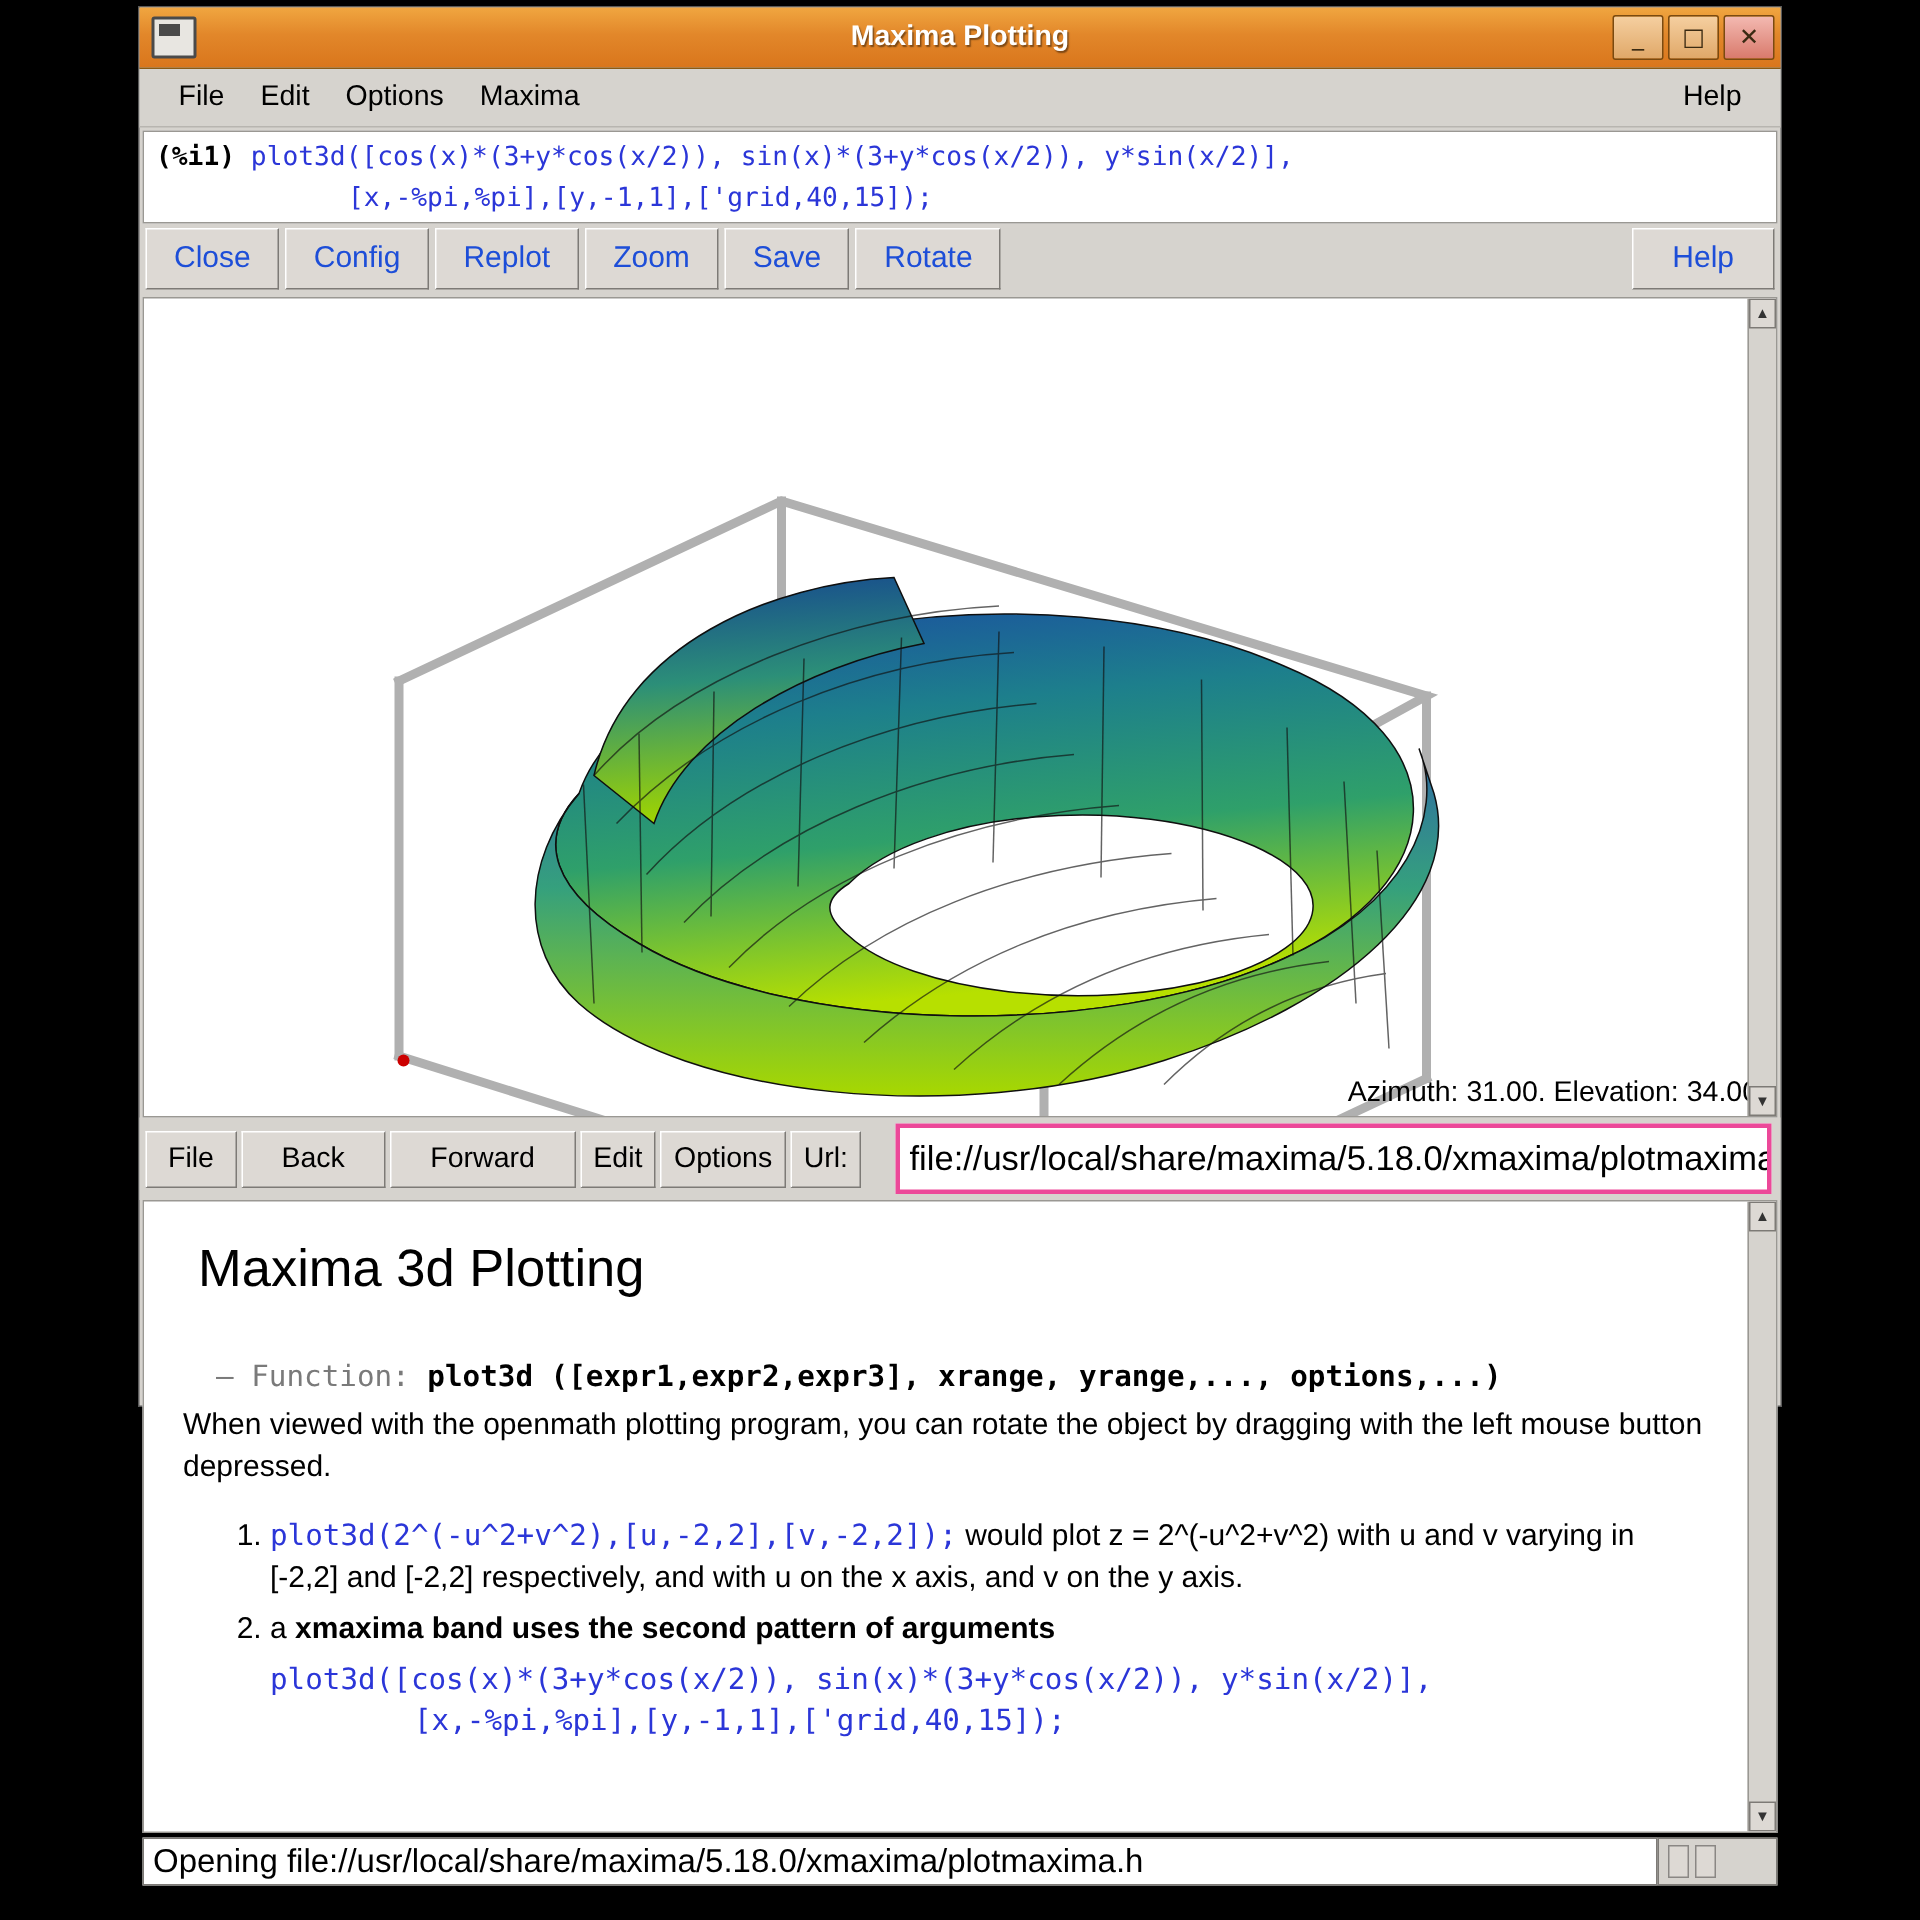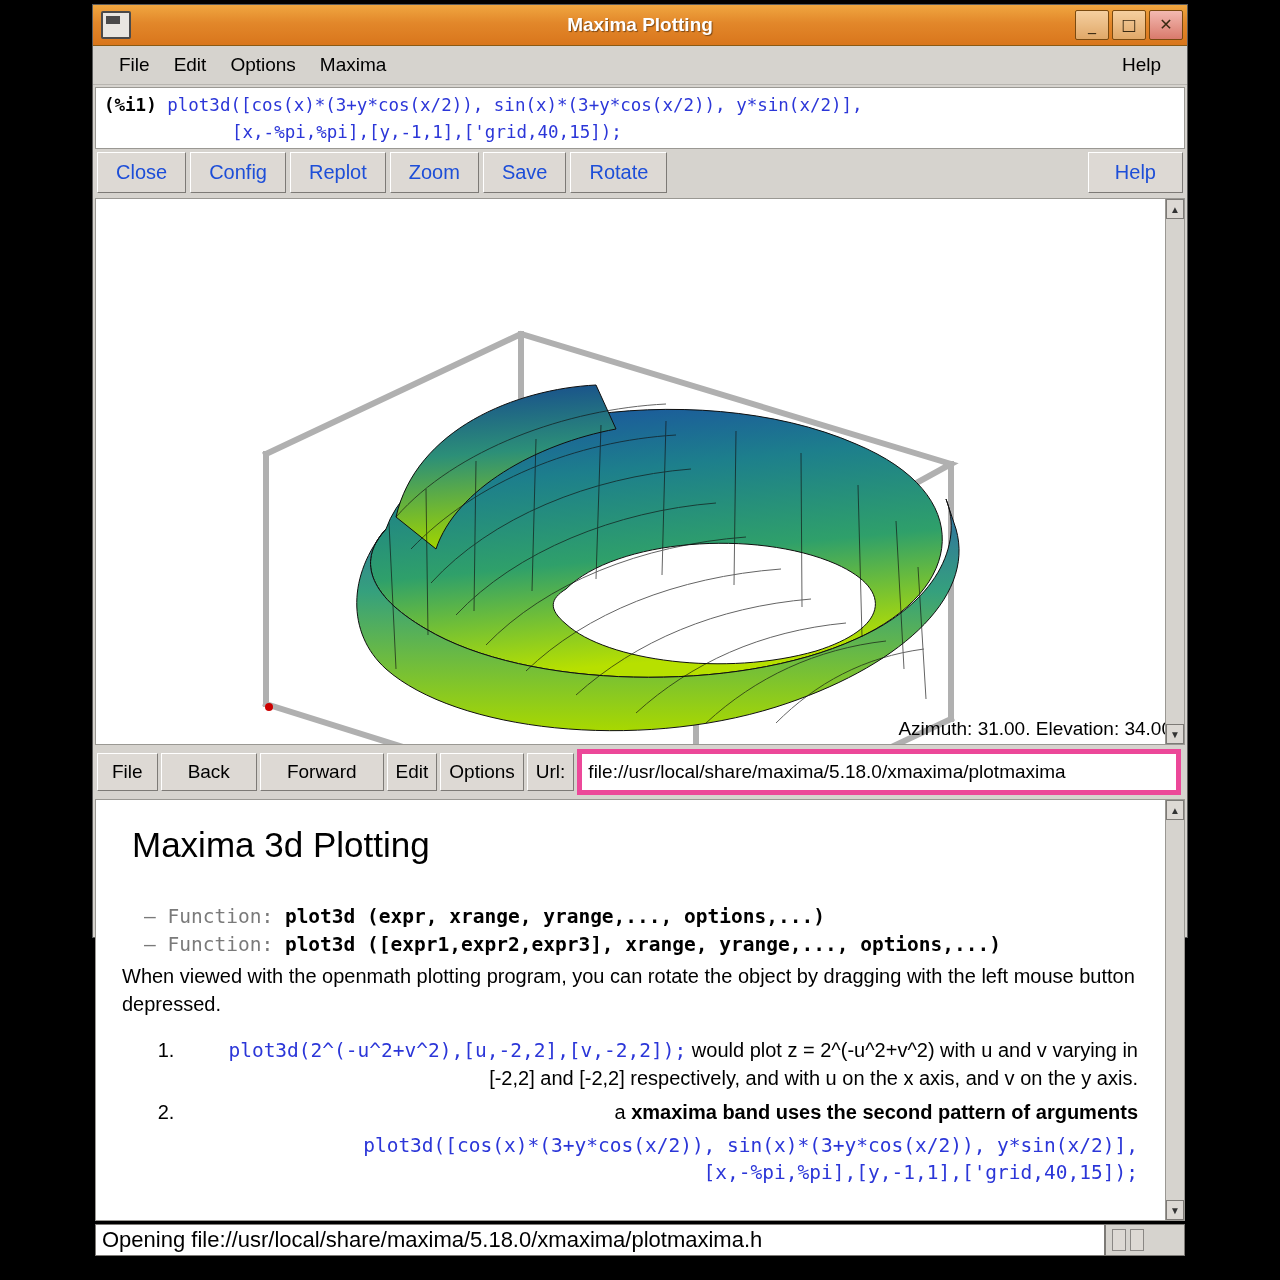--- a/index.html
+++ b/index.html
@@ -165,26 +165,27 @@
     background: #ddd9d4;
     border: 1px solid #7d7a76;
     border-top-color: #ffffff;
     border-left-color: #ffffff;
     padding: 7px 8px;
     font-size: 19px;
   }
   .url-input {
     flex: 1;
     background: #ffffff;
-    border: 5px solid #ec4899;
+    border: 3px solid #ec4899;
     padding: 7px 6px;
-    font-size: 19px;
+    font-size: 23px;
     color: #000;
     overflow: hidden;
     white-space: nowrap;
+    margin-left: 20px;
   }
 
   
   .doc-wrap {
     position: relative;
     margin: 0 2px;
     background: #ffffff;
     border: 1px solid #9a9893;
     height: 420px;
     overflow: hidden;
@@ -206,21 +207,20 @@
     font-size: 19.5px;
     color: #7a7a7a;
     margin-left: 26px;
     white-space: nowrap;
   }
   .fn-line b { color: #000; }
   .para { margin: 4px 0 0 4px; }
   ol.doclist {
     margin: 18px 0 0 0;
     padding-left: 62px;
-    text-align: right;
   }
   ol.doclist > li { margin-bottom: 6px; }
   .blue-code {
     color: #2b36d8;
     font-family: "DejaVu Sans Mono", monospace;
     font-size: 19.5px;
   }
   .clip { overflow: hidden; white-space: nowrap; }
 
   
@@ -393,24 +393,20 @@
     <div class="bbtn" style="padding-left:8px;padding-right:8px">Edit</div>
     <div class="bbtn" style="padding-left:8px;padding-right:8px">Options</div>
     <div class="url-label">Url:</div>
     <div class="url-input">file://usr/local/share/maxima/5.18.0/xmaxima/plotmaxima</div>
   </div>
 
   <div class="doc-wrap">
     <div class="doc">
       <h1>Maxima 3d Plotting</h1>
 
-      <div class="fn-line">
-        <span>– Function:</span>
-        <b>plot3d (expr, xrange, yrange,..., options,...)</b>
-      </div>
       <div class="fn-line clip">
         <span>– Function:</span>
         <b>plot3d ([expr1,expr2,expr3], xrange, yrange,..., options,...)</b>
       </div>
 
       <div class="para">When viewed with the openmath plotting program, you can rotate the object by dragging with the left mouse button depressed.</div>
 
       <ol class="doclist">
         <li>
           <span class="blue-code">plot3d(2^(-u^2+v^2),[u,-2,2],[v,-2,2]);</span><span> would plot z = 2^(-u^2+v^2) with u and v varying in [-2,2] and [-2,2] respectively, and with u on the x axis, and v on the y axis.</span>

